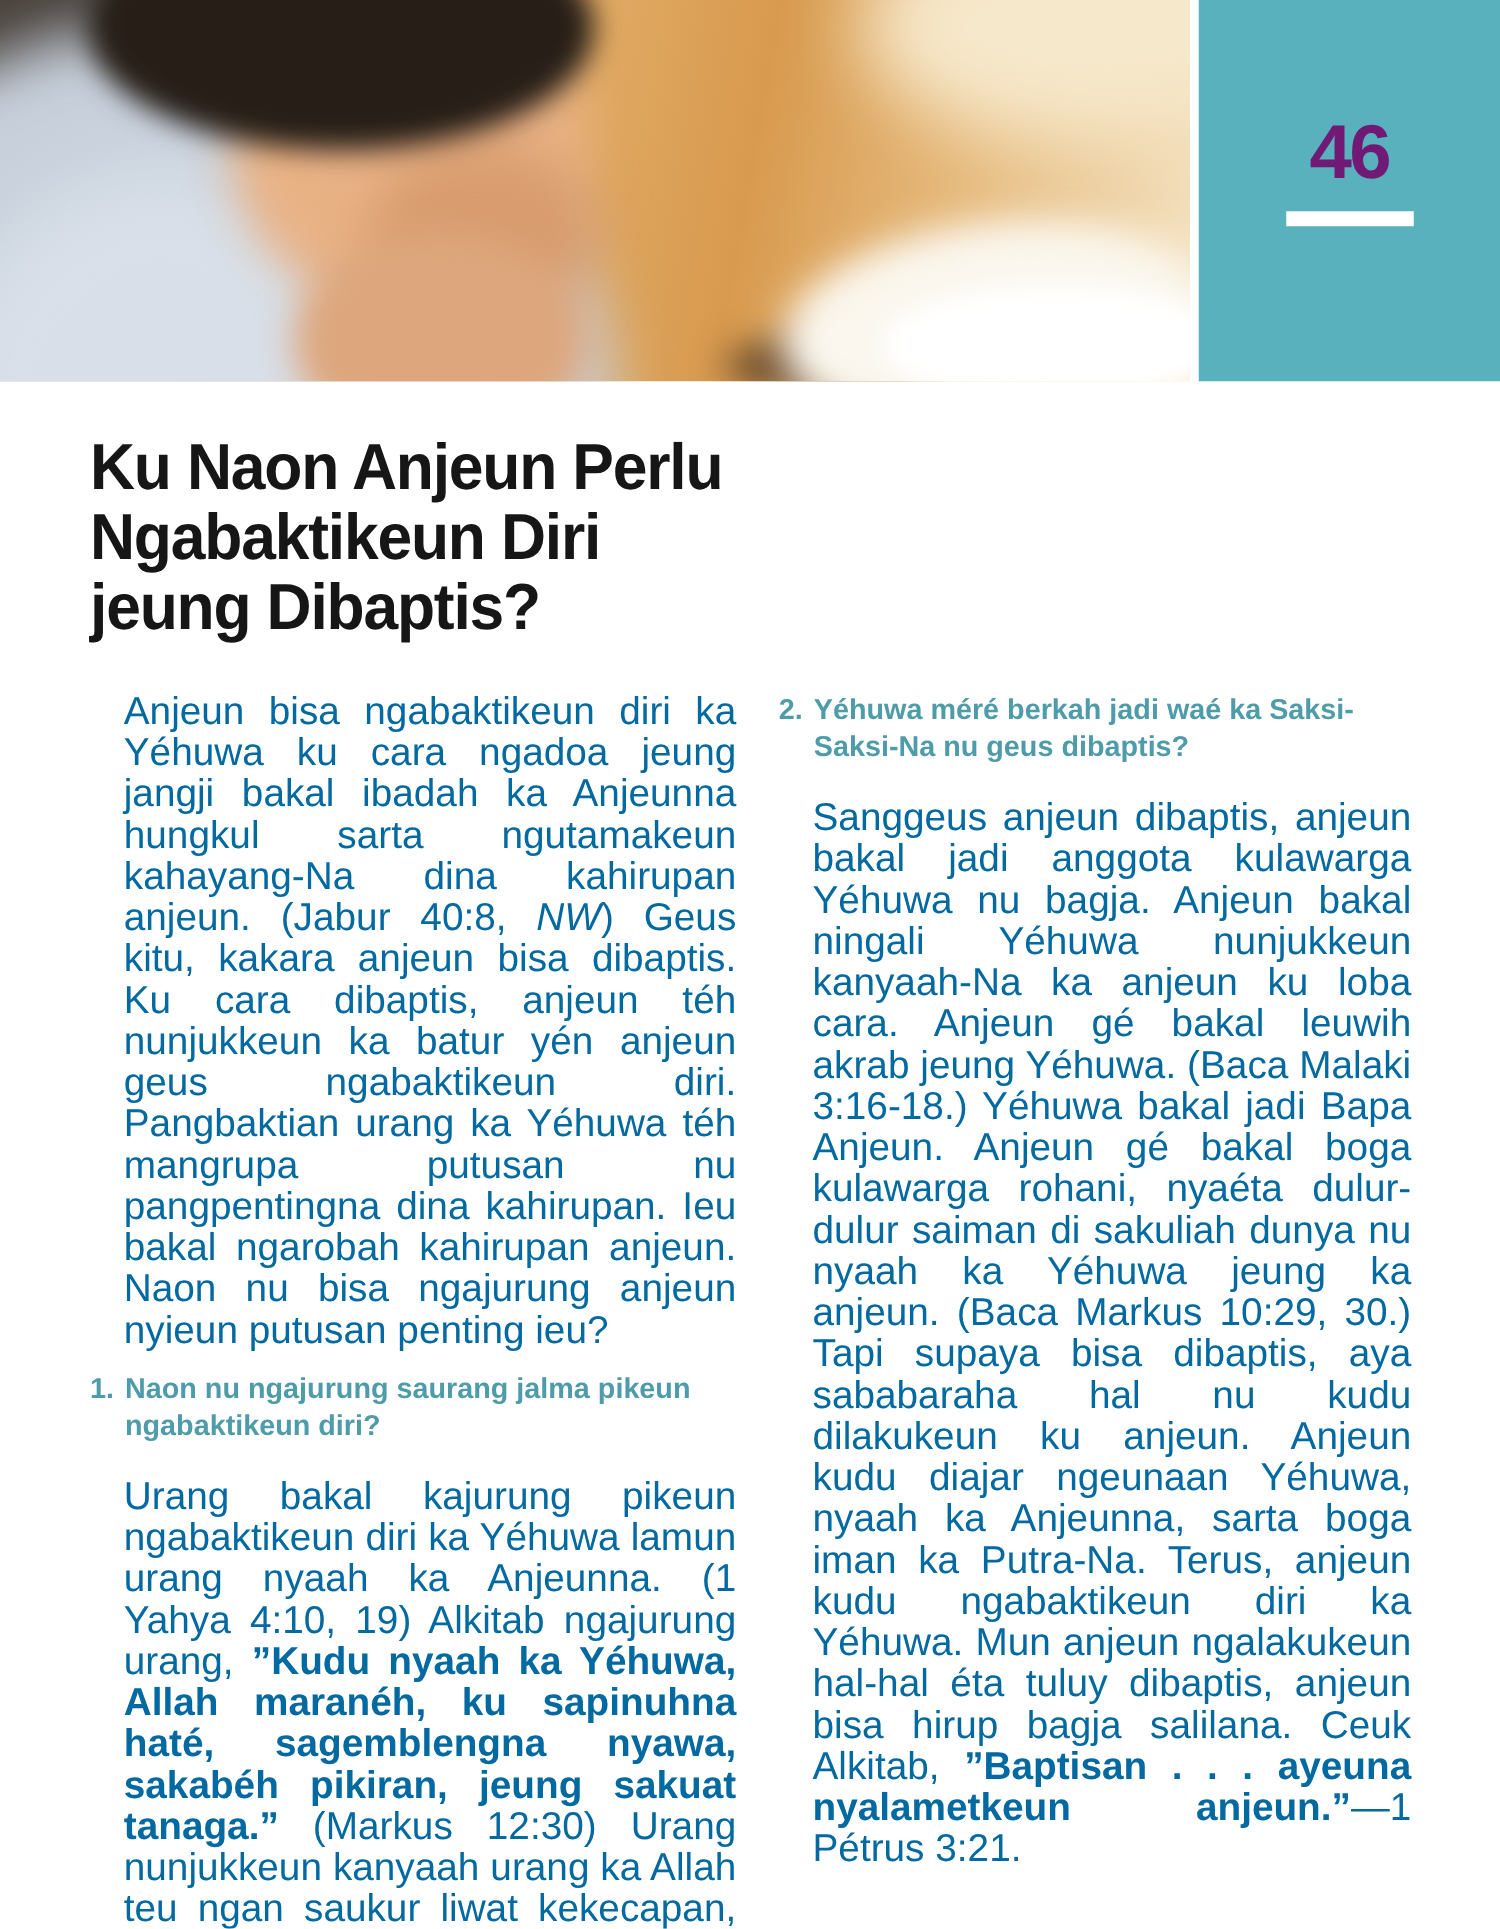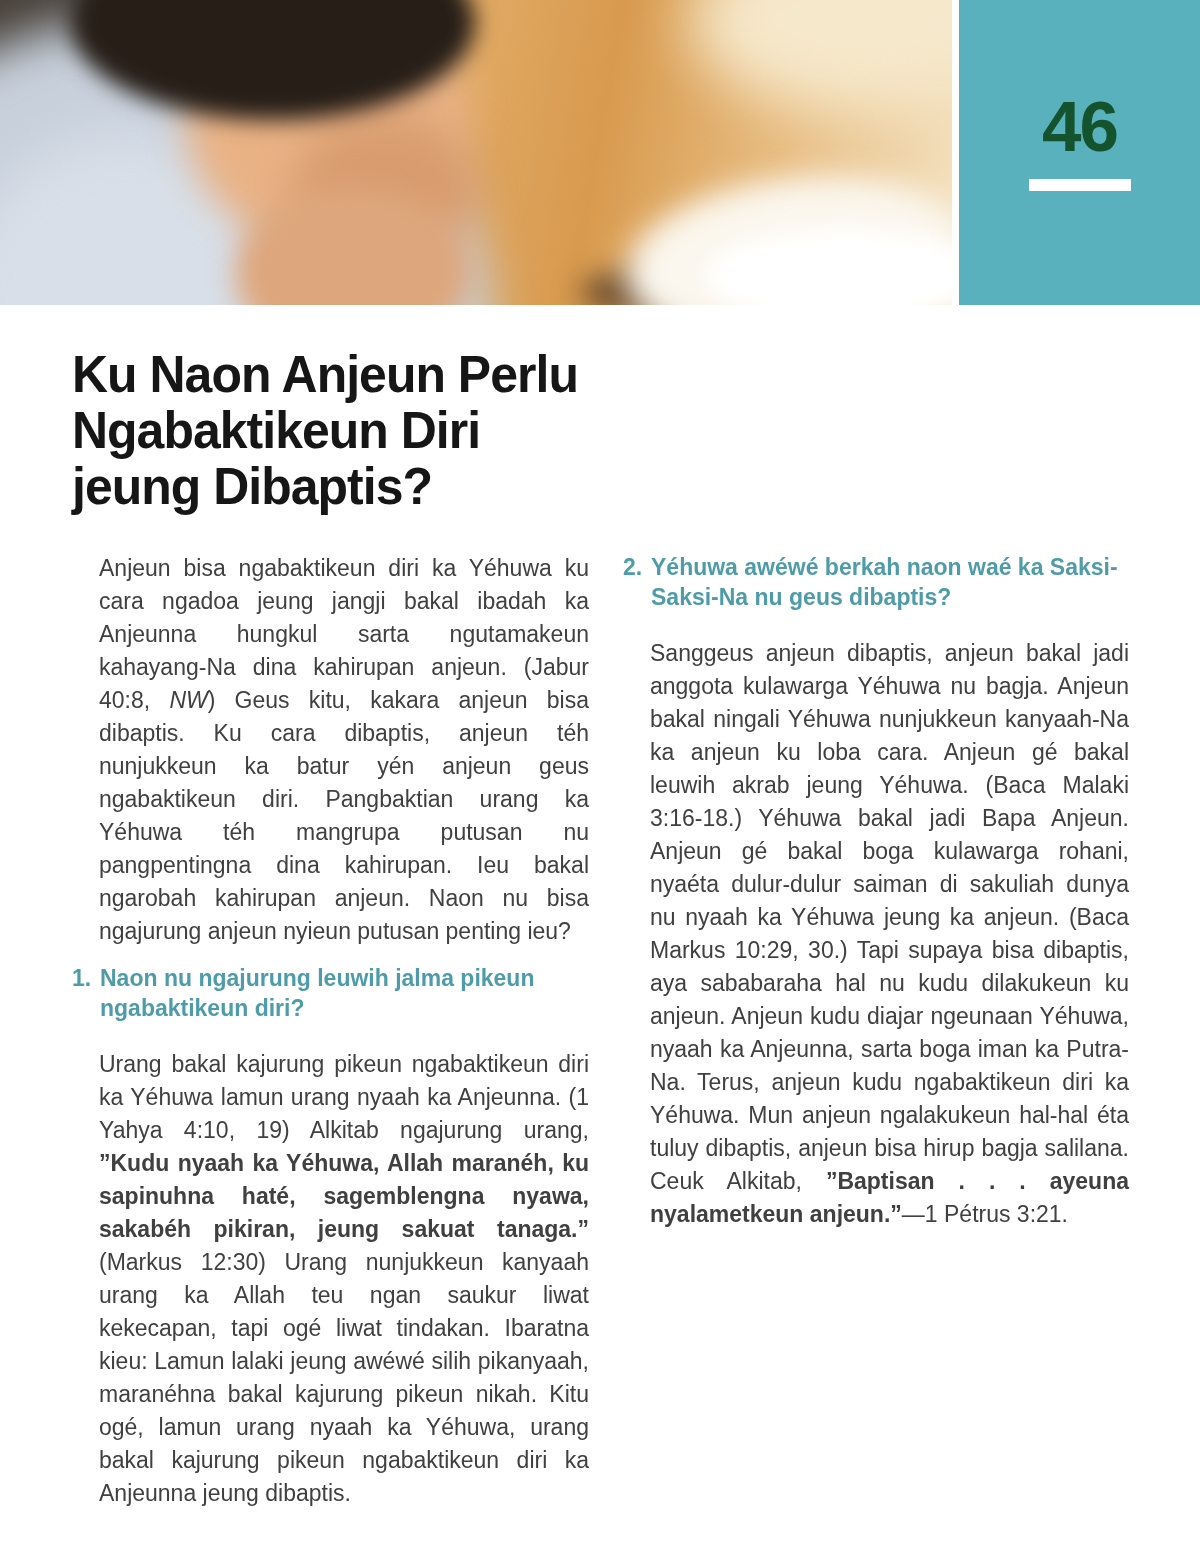--- a/index.html
+++ b/index.html
@@ -42,23 +42,23 @@
     position: absolute;
     left: 959px; top: 0;
     width: 241px; height: 305px;
     background: #58B1BC;
     display: flex;
     flex-direction: column;
     align-items: center;
     padding-top: 91px;
   }
   .badge-number {
-    color: #14532d;
+    color: #701a75;
     font-weight: 700;
-    font-size: 71px;
+    font-size: 61px;
     line-height: 1;
     letter-spacing: -2px;
     text-align: center;
   }
   .badge-bar {
     width: 102px; height: 12px;
     background: #ffffff;
     margin-top: 17px;
   }
 
@@ -76,25 +76,25 @@
     transform-origin: left top;
   }
   .title span { display: block; }
 
   
   .col { position: absolute; top: 552px; color: #1d1d1d; }
   .col1 { left: 72px;  width: 517px; }
   .col2 { left: 623px; width: 506px; }
 
   .body {
-    font-size: 23px;
+    font-size: 31px;
     line-height: 33px;
     text-align: justify;
     margin-left: 27px;
-    color: #404040;
+    color: #0369a1;
   }
   .seg-normal { font-weight: normal; font-style: normal; }
   .seg-bold   { font-weight: 700; }
   .seg-italic { font-style: italic; }
 
   .q { margin-top: 15px; }
   .q-head {
     display: flex;
     color: #4E9CA9;
     font-weight: 700;
@@ -134,29 +134,29 @@
     <span>Ngabaktikeun Diri</span>
     <span>jeung Dibaptis?</span>
   </h1>
 
   <div class="col col1">
     <p class="body"><span class="seg-normal">Anjeun bisa ngabaktikeun diri ka Yéhuwa ku cara ngadoa jeung jangji bakal ibadah ka Anjeunna hungkul sarta ngutamakeun kahayang-Na dina kahirupan anjeun. (Jabur 40:8, </span><span class="seg-italic">NW</span><span class="seg-normal">) Geus kitu, kakara anjeun bisa dibaptis. Ku cara dibaptis, anjeun téh nunjukkeun ka batur yén anjeun geus ngabaktikeun diri. Pangbaktian urang ka Yéhuwa téh mangrupa putusan nu pangpentingna dina kahirupan. Ieu bakal ngarobah kahirupan anjeun. Naon nu bisa ngajurung anjeun nyieun putusan penting ieu?</span></p>
 
     <div class="q">
       <div class="q-head">
         <span class="q-num">1.</span>
-        <span class="q-text">Naon nu ngajurung leuwih jalma pikeun ngabaktikeun diri?</span>
+        <span class="q-text">Naon nu ngajurung saurang jalma pikeun ngabaktikeun diri?</span>
       </div>
       <p class="body"><span class="seg-normal">Urang bakal kajurung pikeun ngabaktikeun diri ka Yéhuwa lamun urang nyaah ka Anjeunna. (1 Yahya 4:10, 19) Alkitab ngajurung urang, </span><span class="seg-bold">”Kudu nyaah ka Yéhuwa, Allah maranéh, ku sapinuhna haté, sagemblengna nyawa, sakabéh pikiran, jeung sakuat tanaga.”</span><span class="seg-normal"> (Markus 12:30) Urang nunjukkeun kanyaah urang ka Allah teu ngan saukur liwat kekecapan, tapi ogé liwat tindakan. Ibaratna kieu: Lamun lalaki jeung awéwé silih pikanyaah, maranéhna bakal kajurung pikeun nikah. Kitu ogé, lamun urang nyaah ka Yéhuwa, urang bakal kajurung pikeun ngabaktikeun diri ka Anjeunna jeung dibaptis.</span></p>
     </div>
   </div>
 
   <div class="col col2">
     <div class="q" style="margin-top:0;">
       <div class="q-head">
         <span class="q-num">2.</span>
-        <span class="q-text">Yéhuwa awéwé berkah naon waé ka Saksi-Saksi-Na nu geus dibaptis?</span>
+        <span class="q-text">Yéhuwa méré berkah jadi waé ka Saksi-Saksi-Na nu geus dibaptis?</span>
       </div>
       <p class="body"><span class="seg-normal">Sanggeus anjeun dibaptis, anjeun bakal jadi anggota kulawarga Yéhuwa nu bagja. Anjeun bakal ningali Yéhuwa nunjukkeun kanyaah-Na ka anjeun ku loba cara. Anjeun gé bakal leuwih akrab jeung Yéhuwa. (Baca Malaki 3:16-18.) Yéhuwa bakal jadi Bapa Anjeun. Anjeun gé bakal boga kulawarga rohani, nyaéta dulur-dulur saiman di sakuliah dunya nu nyaah ka Yéhuwa jeung ka anjeun. (Baca Markus 10:29, 30.) Tapi supaya bisa dibaptis, aya sababaraha hal nu kudu dilakukeun ku anjeun. Anjeun kudu diajar ngeunaan Yéhuwa, nyaah ka Anjeunna, sarta boga iman ka Putra-Na. Terus, anjeun kudu ngabaktikeun diri ka Yéhuwa. Mun anjeun ngalakukeun hal-hal éta tuluy dibaptis, anjeun bisa hirup bagja salilana. Ceuk Alkitab, </span><span class="seg-bold">”Baptisan . . . ayeuna nyalametkeun anjeun.”</span><span class="seg-normal">—1 Pétrus 3:21.</span></p>
     </div>
   </div>
 
 </div>
 
 </body></html>

